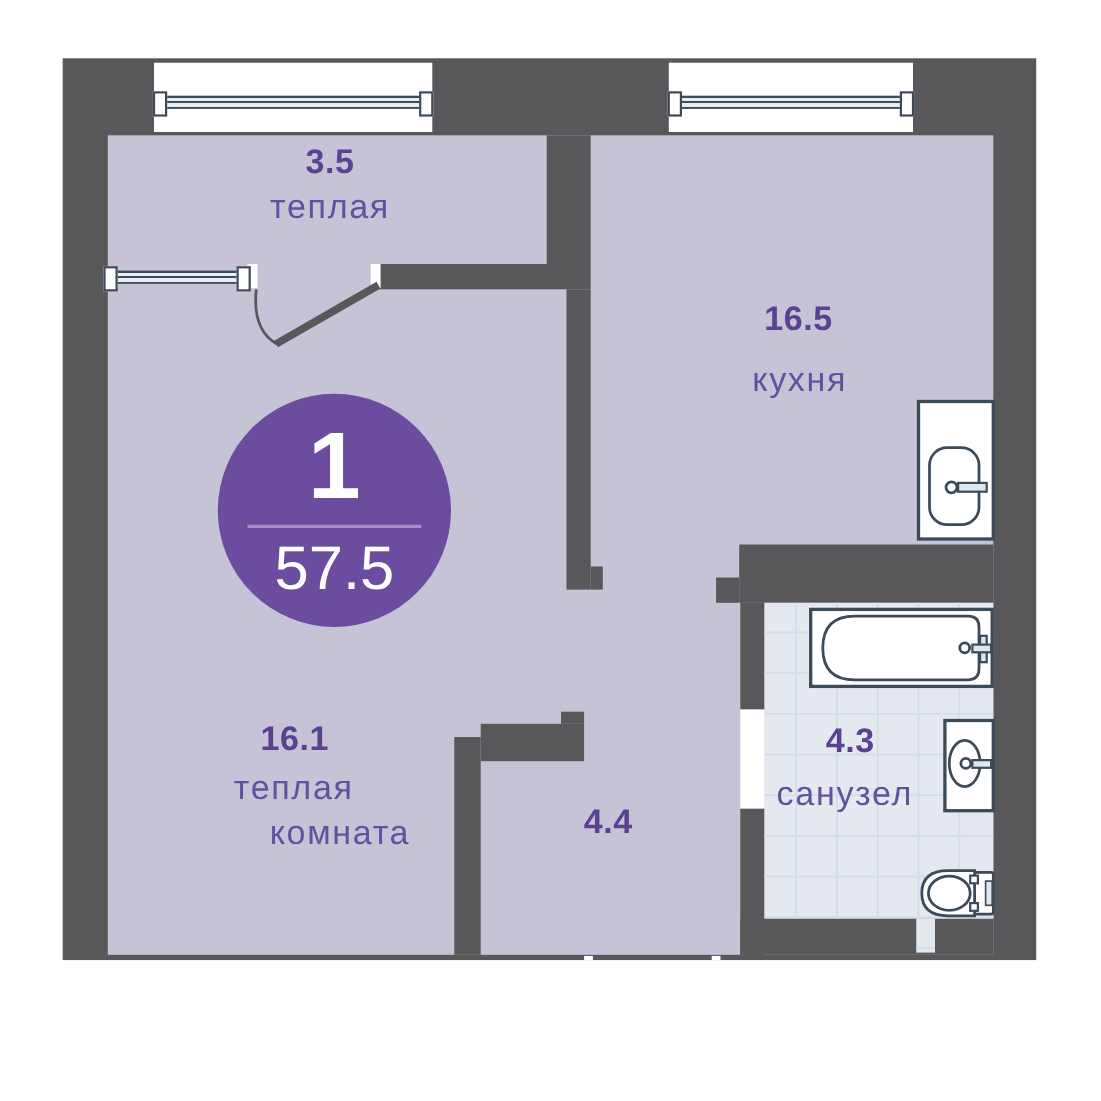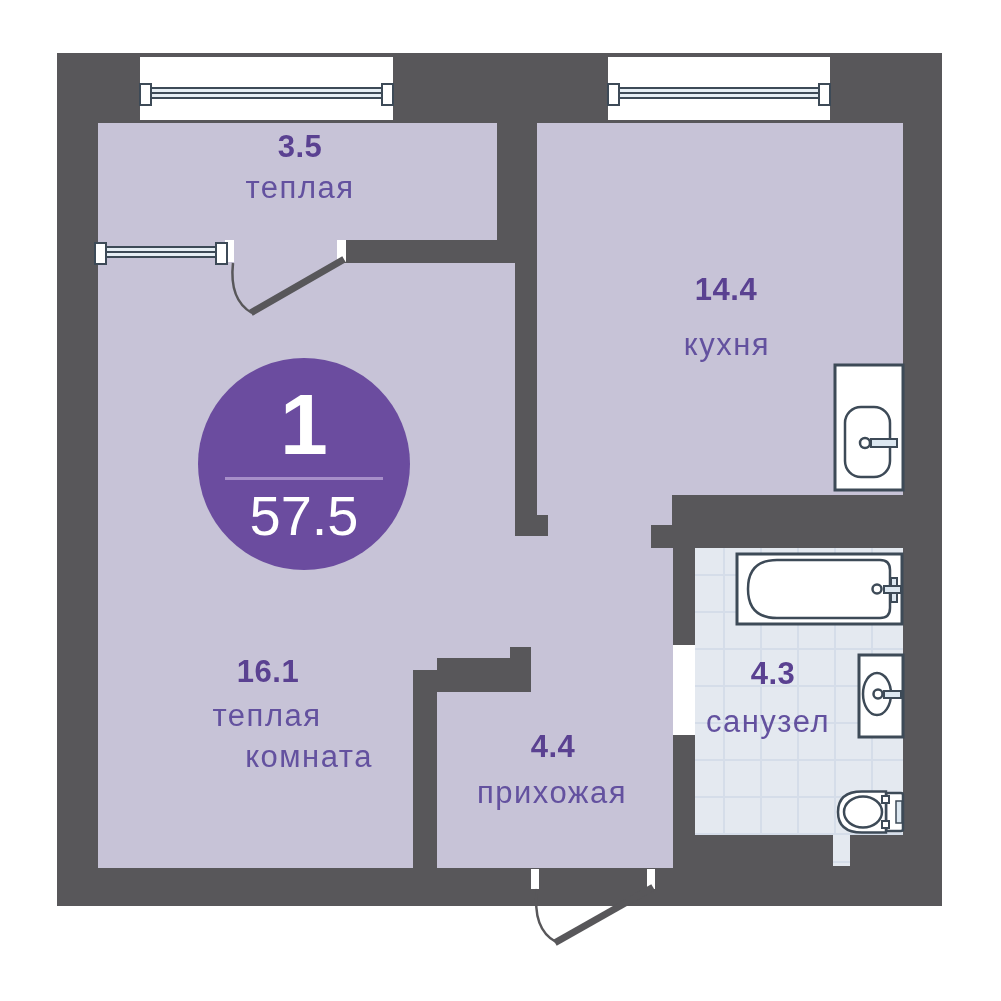--- a/index.html
+++ b/index.html
@@ -1,17 +1,17 @@
 <!DOCTYPE html>
 <html style="--wall: #58575a; --floor: #c7c3d7; --tile: #e4e9f0; --tile-line: #d5dde9; --fixture: #3d4a57; --fixture-fill: #ffffff; --glass: #e6eef4; --accent-fill: #dce7f0; --label-number: #5a4191; --label-name: #63519f; --badge: #6b4c9f; --badge-divider: #a78fc9; --badge-text: #ffffff;"><head>
 <meta charset="utf-8">
 <style>
   html,body{margin:0;padding:0;background:#ffffff;}
   #plan{
-    position:relative;width:1001px;height:1001px;background:#ffffff;overflow:hidden;
+    position:relative;width:1001px;height:873px;background:#ffffff;overflow:hidden;
     font-family:"Liberation Sans", sans-serif;
   }
   .abs{position:absolute;box-sizing:border-box;}
   .wall{background:var(--wall);}
   .floor{background:var(--floor);}
   .white{background:#ffffff;}
   .tile{
     background-color:var(--tile);
     background-image:linear-gradient(var(--tile-line) 2px, transparent 2px),
                      linear-gradient(90deg, var(--tile-line) 2px, transparent 2px);
@@ -137,29 +137,28 @@
       <path class="ln fill-w" stroke-width="2.5" d="M 886 791.5 L 862 791.5 Q 838 791.5 838 812 Q 838 832.5 862 832.5 L 886 832.5 Z"></path>
       <ellipse class="ln" cx="863" cy="812" rx="19" ry="15.5" stroke-width="2.5"></ellipse>
       <rect class="ln fill-w" x="882" y="796" width="7" height="7" stroke-width="2"></rect>
       <rect class="ln fill-w" x="882" y="821" width="7" height="7" stroke-width="2"></rect>
     </g>
   </svg>
 
   <div class="lbl num" style="left:300px;top:147px;">3.5</div>
   <div class="lbl name" style="left:300px;top:188px;">теплая</div>
 
-  <div class="lbl num" style="left:726px;top:290px;">14.4</div>
+  <div class="lbl num" style="left:726px;top:290px;">16.5</div>
   <div class="lbl name" style="left:727px;top:345px;">кухня</div>
 
   <div class="lbl num" style="left:268px;top:661px;margin-top:11px;">16.1</div>
   <div class="lbl name" style="left:267px;top:716px;">теплая</div>
   <div class="lbl name" style="left:269px;top:757px;margin-left:40px;">комната</div>
 
   <div class="lbl num" style="left:553px;top:747px;">4.4</div>
-  <div class="lbl name" style="left:552px;top:793px;">прихожая</div>
 
   <div class="lbl num" style="left:773px;top:674px;">4.3</div>
   <div class="lbl name" style="left:740px;top:722px;margin-left:28px;">санузел</div>
 
   <div id="badge">
     <div class="b-num">1</div>
     <div class="b-div"></div>
     <div class="b-area">57.5</div>
   </div>
 

